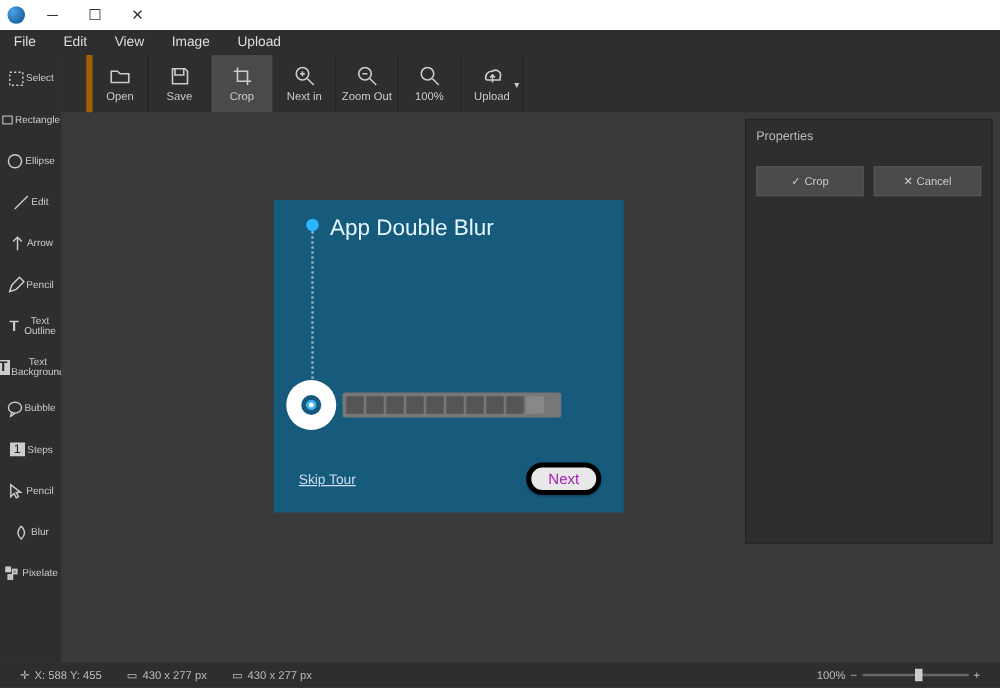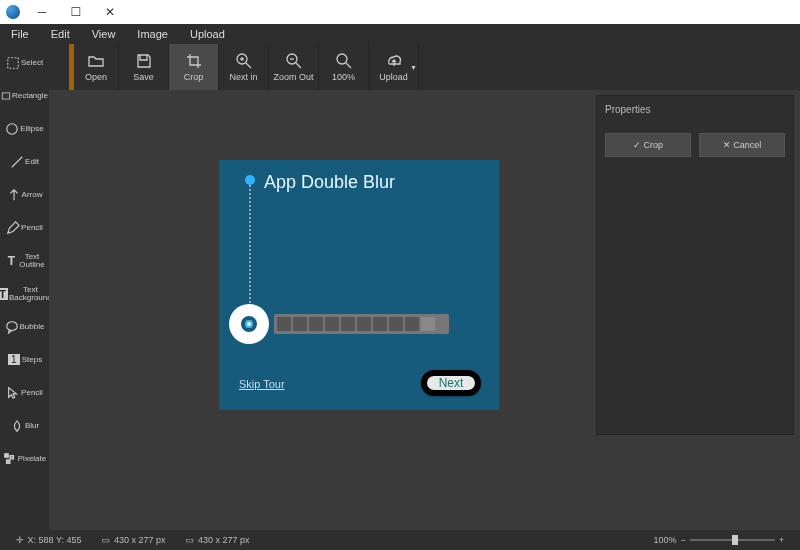--- a/index.html
+++ b/index.html
@@ -29,21 +29,21 @@
   .onboard .dot { position: absolute; top: 15px; left: 26px; width: 10px; height: 10px; border-radius: 50%; background: #2bb4ff; }
   .onboard .dotted { position: absolute; top: 25px; left: 30px; width: 0; height: 130px; border-left: 2px dotted #6fc; border-left-color: rgba(255,255,255,0.5); }
   .onboard-title { position: absolute; top: 12px; left: 45px; font-size: 18px; color: #e6f7ff; font-weight: 400; }
   .onboard-desc { position: absolute; top: 38px; left: 45px; width: 220px; font-size: 11px; color: #b8e0ef; line-height: 1.35; }
   .ring { position: absolute; top: 144px; left: 10px; width: 40px; height: 40px; border-radius: 50%; background: #fff; display: flex; align-items: center; justify-content: center; }
   .ring .inner { width: 16px; height: 16px; border-radius: 50%; border: 4px solid #165a7c; box-shadow: 0 0 0 2px #2bb4ff inset; }
   .minitb { position: absolute; top: 154px; left: 55px; width: 175px; height: 20px; background: #777; border-radius: 2px; display: flex; align-items: center; padding: 0 3px; gap: 2px; }
   .minitb i { width: 14px; height: 14px; background: #555; display: inline-block; border-radius: 1px; }
   .minitb i.close { background: #888; }
   .skip { position: absolute; left: 20px; bottom: 20px; font-size: 11px; color: #cde; text-decoration: underline; }
-  .next { position: absolute; right: 18px; bottom: 14px; width: 60px; height: 26px; border-radius: 13px; background: #e8e8e8; border: 6px solid #000000; display: flex; align-items: center; justify-content: center; font-size: 12px; color: #0f766e; box-shadow: 0 1px 2px rgba(0,0,0,0.3); }
+  .next { position: absolute; right: 18px; bottom: 14px; width: 60px; height: 26px; border-radius: 13px; background: #e8e8e8; border: 4px solid #000000; display: flex; align-items: center; justify-content: center; font-size: 12px; color: #a21caf; box-shadow: 0 1px 2px rgba(0,0,0,0.3); }
   .statusbar { height: 20px; background: #2e2e2e; display: flex; align-items: center; font-size: 9px; color: #bbb; padding: 0 6px; }
   .statusbar .sb-sec { display: flex; align-items: center; gap: 4px; padding: 0 10px; }
   .statusbar .spacer { flex: 1; }
   .zoom { display: flex; align-items: center; gap: 5px; }
   .zoom-track { width: 85px; height: 2px; background: #666; position: relative; }
   .zoom-thumb { position: absolute; left: 50%; top: -4px; width: 6px; height: 10px; background: #ccc; }
   svg { stroke: currentColor; fill: none; stroke-width: 1.3; }
 </style>
 </head>
 <body>

